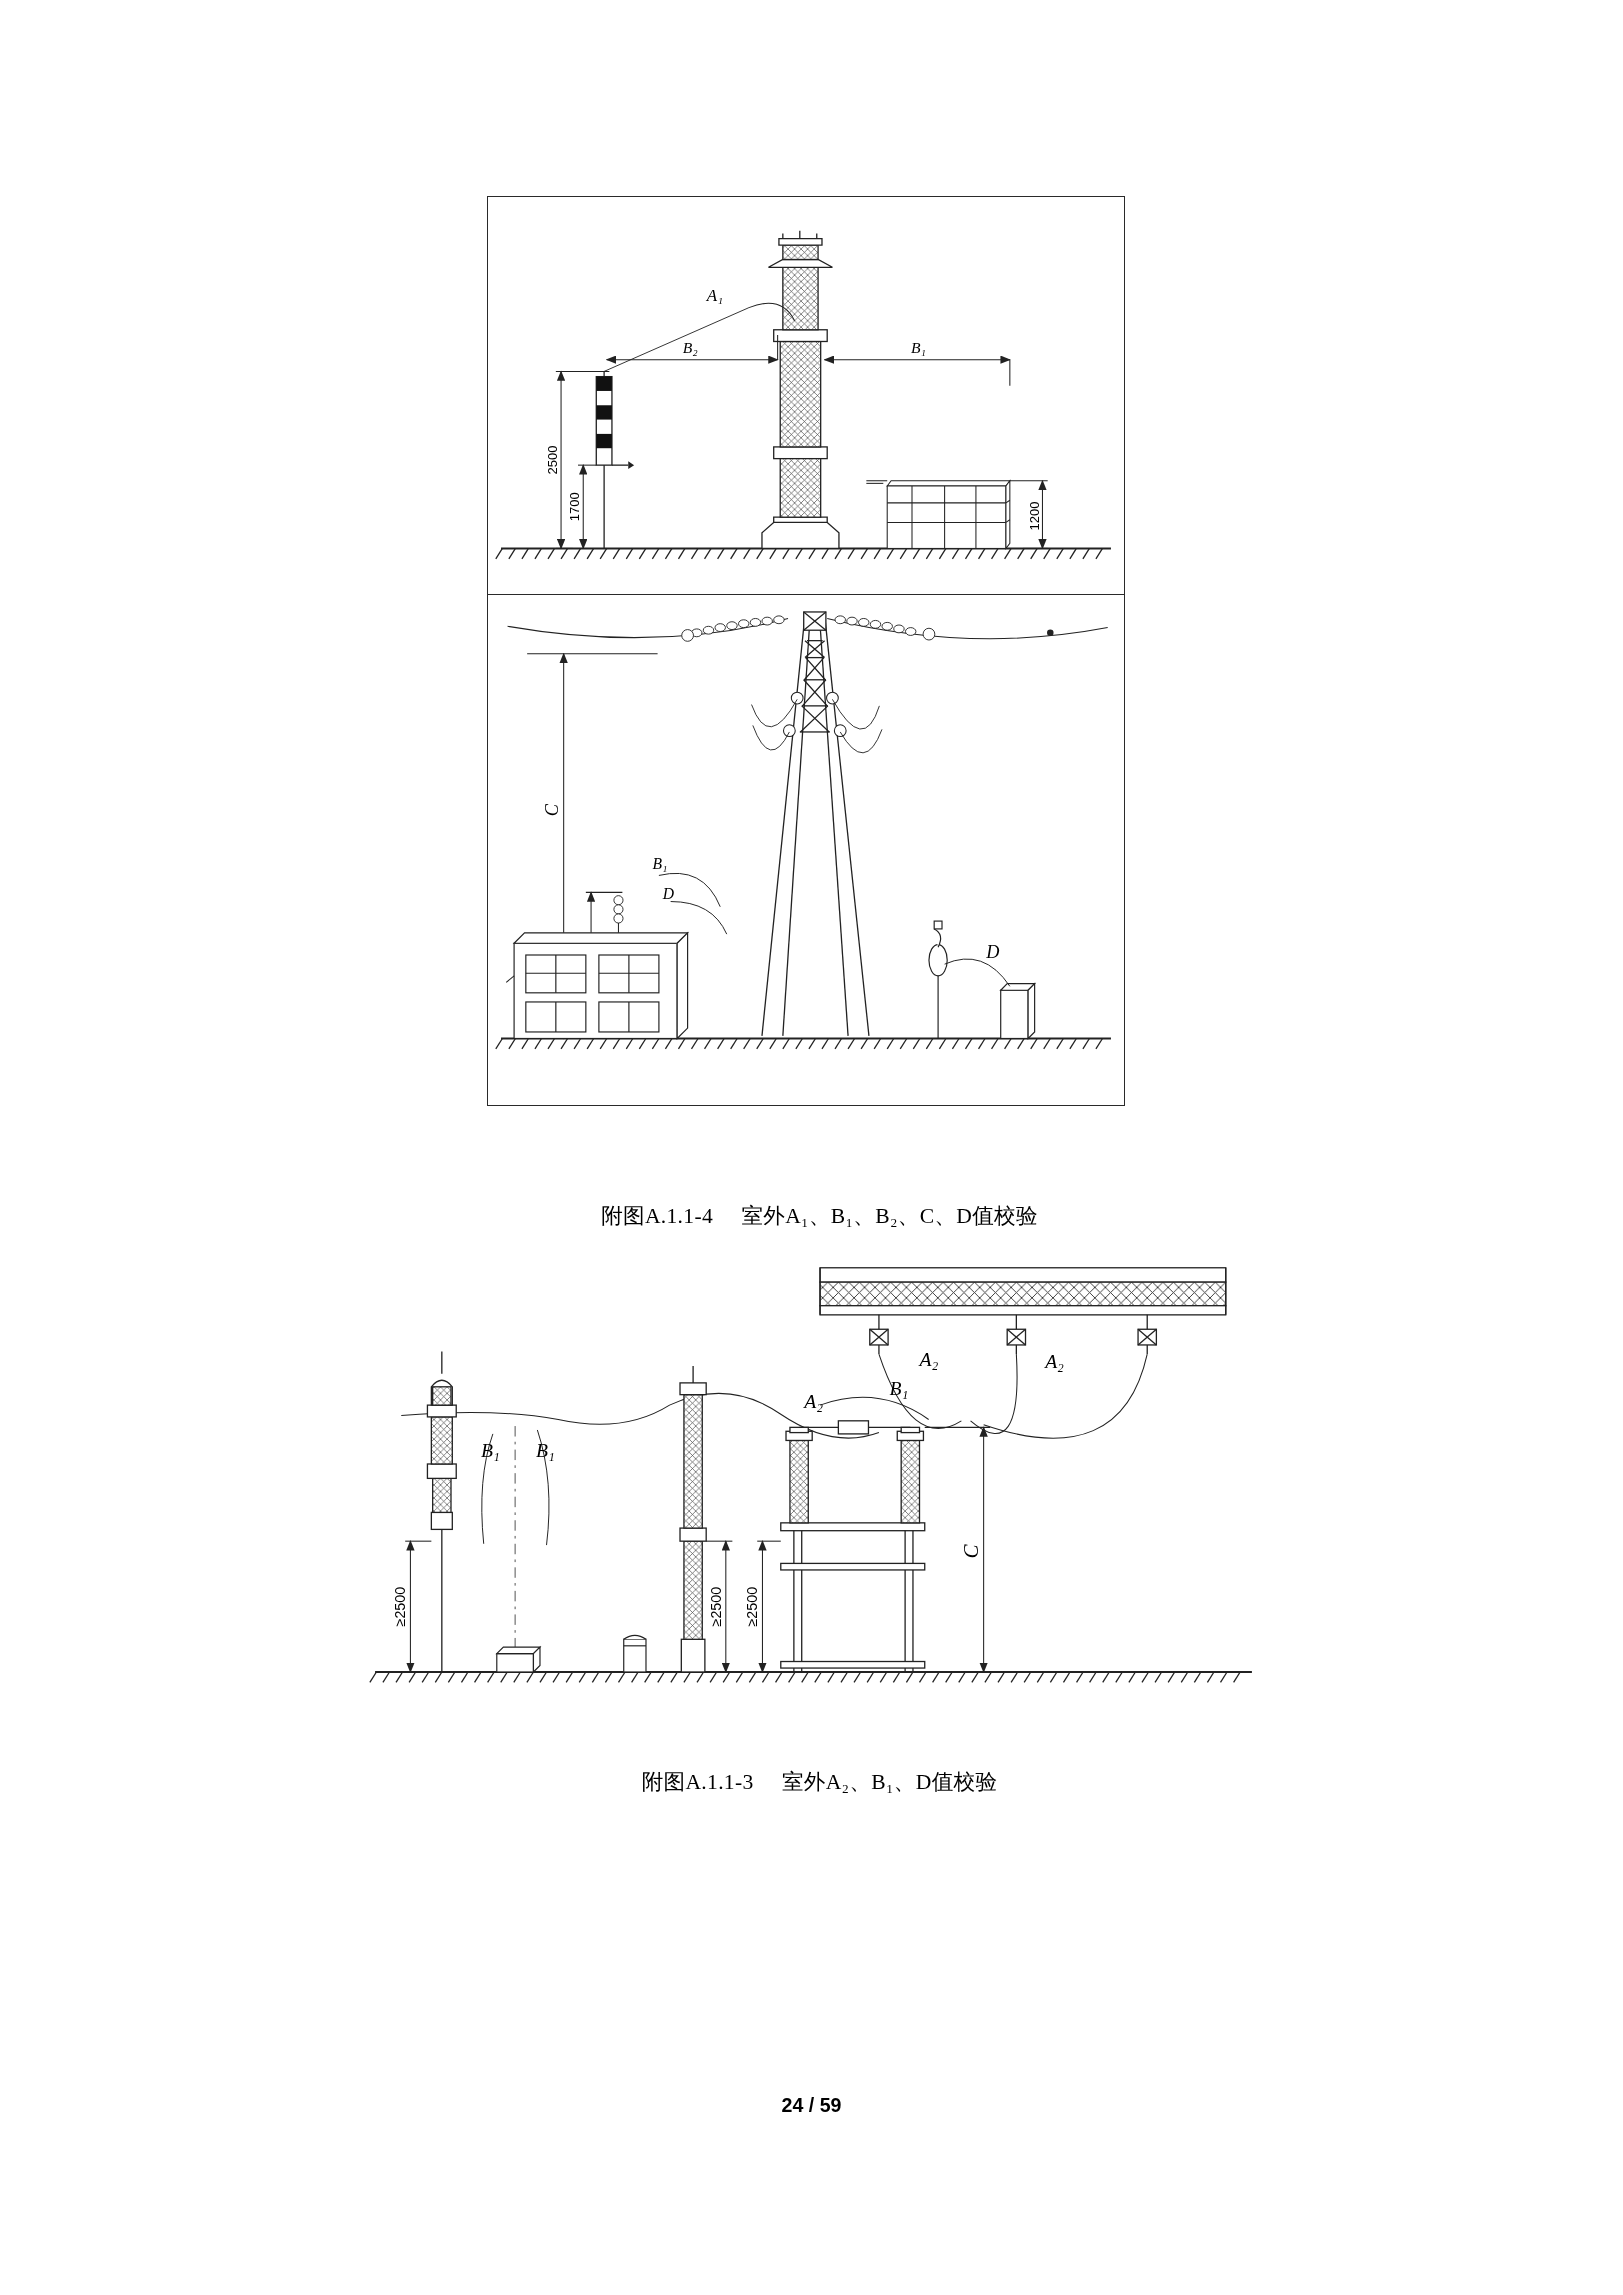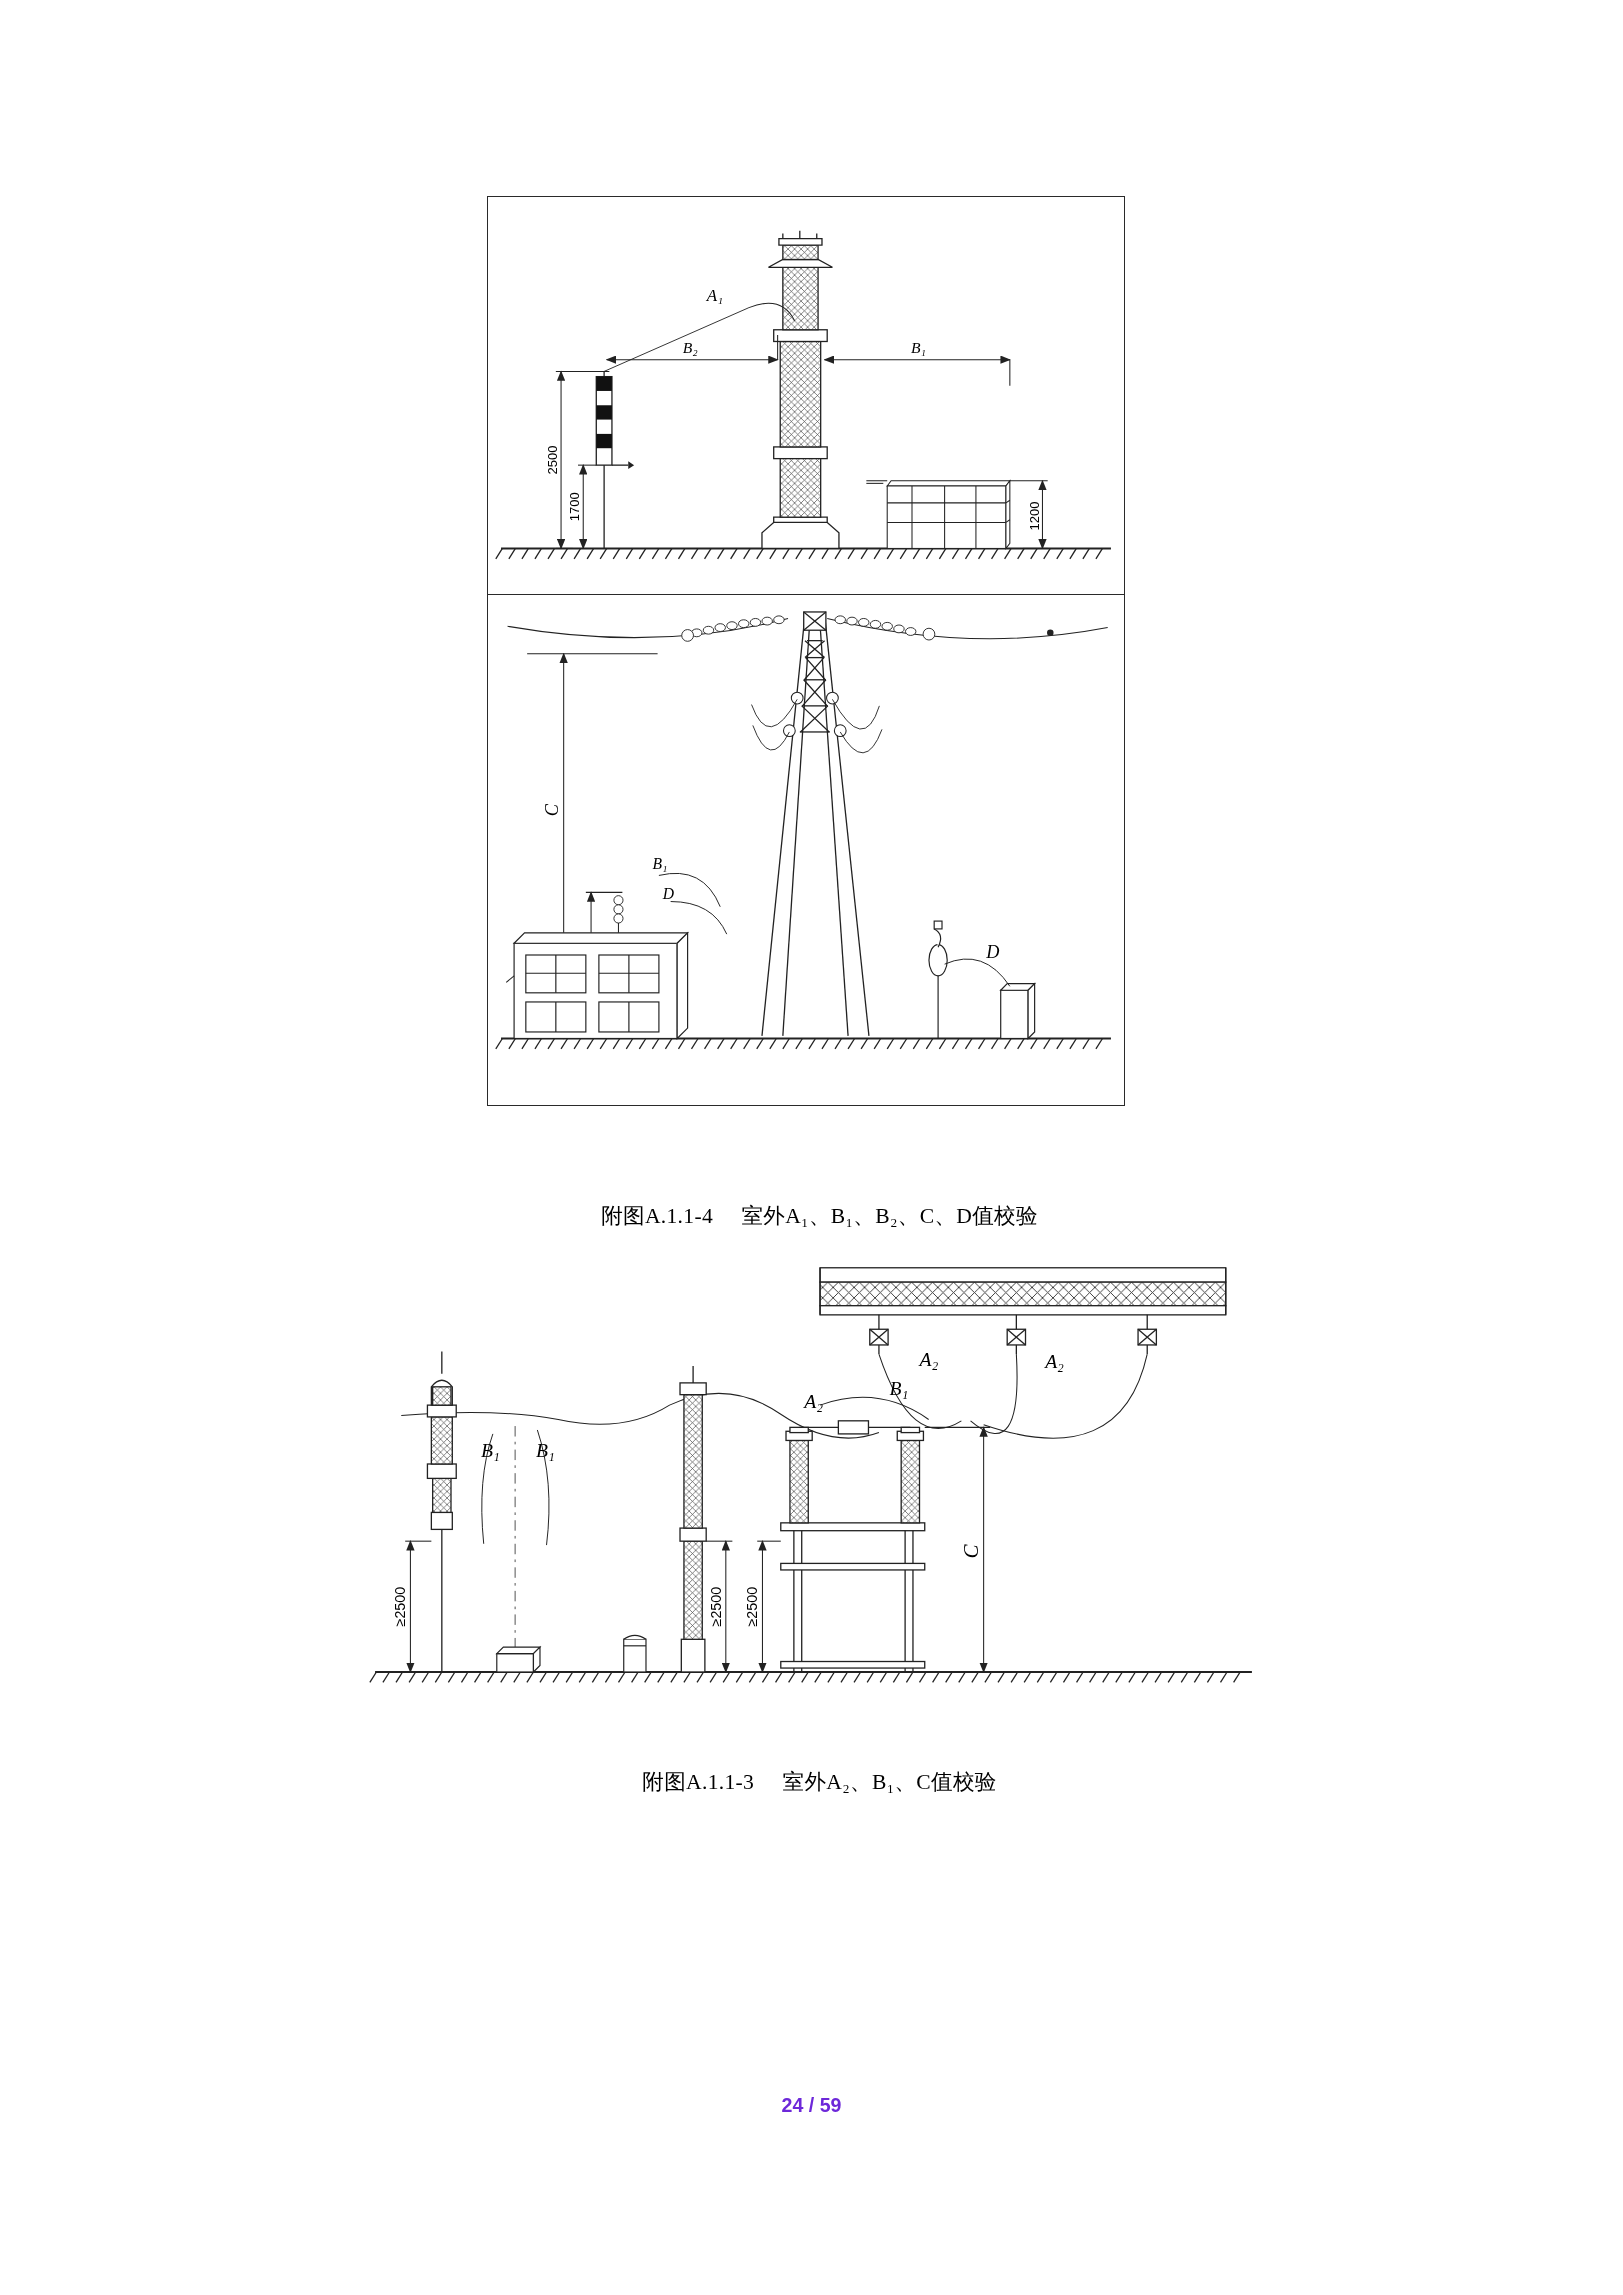--- a/index.html
+++ b/index.html
@@ -72,21 +72,21 @@
   
   #footer {
     position: absolute;
     left: 0;
     top: 2094px;
     width: 100%;
     text-align: center;
     font-family: "Liberation Sans", sans-serif;
     font-size: 19.6px;
     font-weight: bold;
-    color: #6d28d9;
+    color: #000000;
   }
 </style>
 </head>
 <body>
 
 <div class="page">
 
   <div id="fig1-wrap">
 
     <div id="fig1-top">
@@ -659,19 +659,19 @@
         <line x1="860" y1="262" x2="960" y2="262"></line>
         <line x1="880" y1="636" x2="960" y2="636"></line>
       </g>
       <text x="942" y="452" font-family="Liberation Serif, serif" font-size="32" font-style="italic" transform="rotate(-90 942 452)" text-anchor="middle">C</text>
     </svg>
   </div>
 
   <div class="caption" id="cap2">
     <span>附图A.1.1-3</span>
     <span class="gap"></span>
-    <span>室外A₂、B₁、C值校验</span>
+    <span>室外A₂、B₁、D值校验</span>
   </div>
 
   <div id="footer">24 / 59</div>
 
 </div>
 
 
 </body></html>

